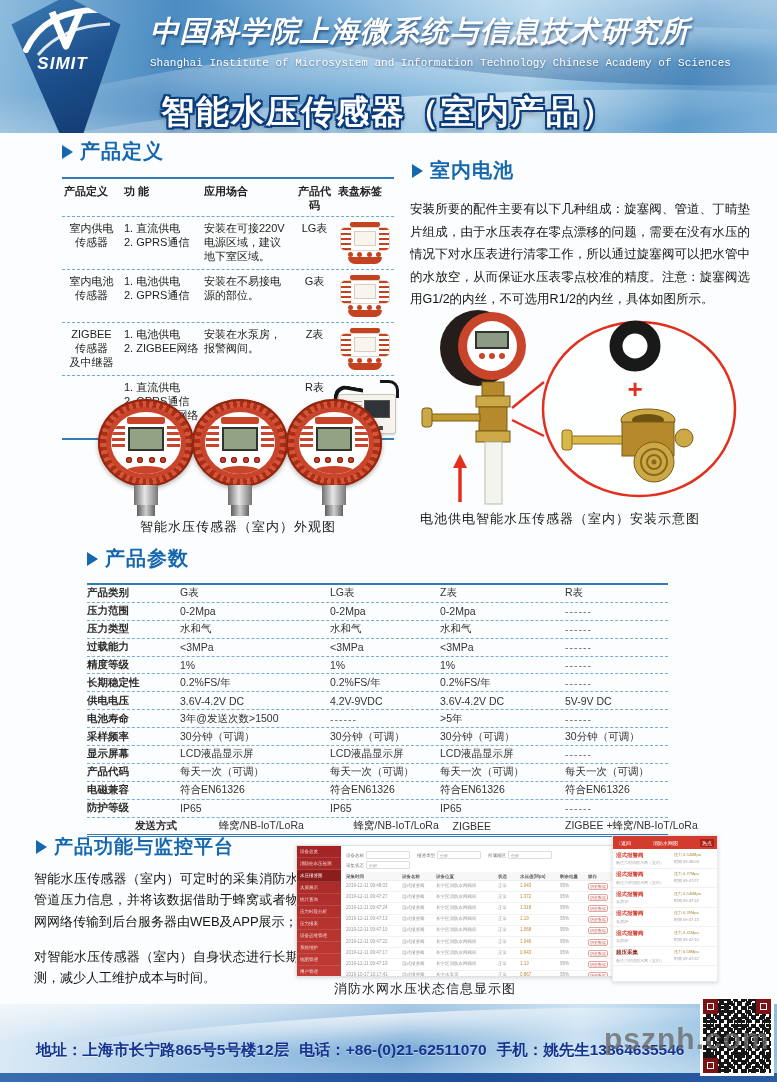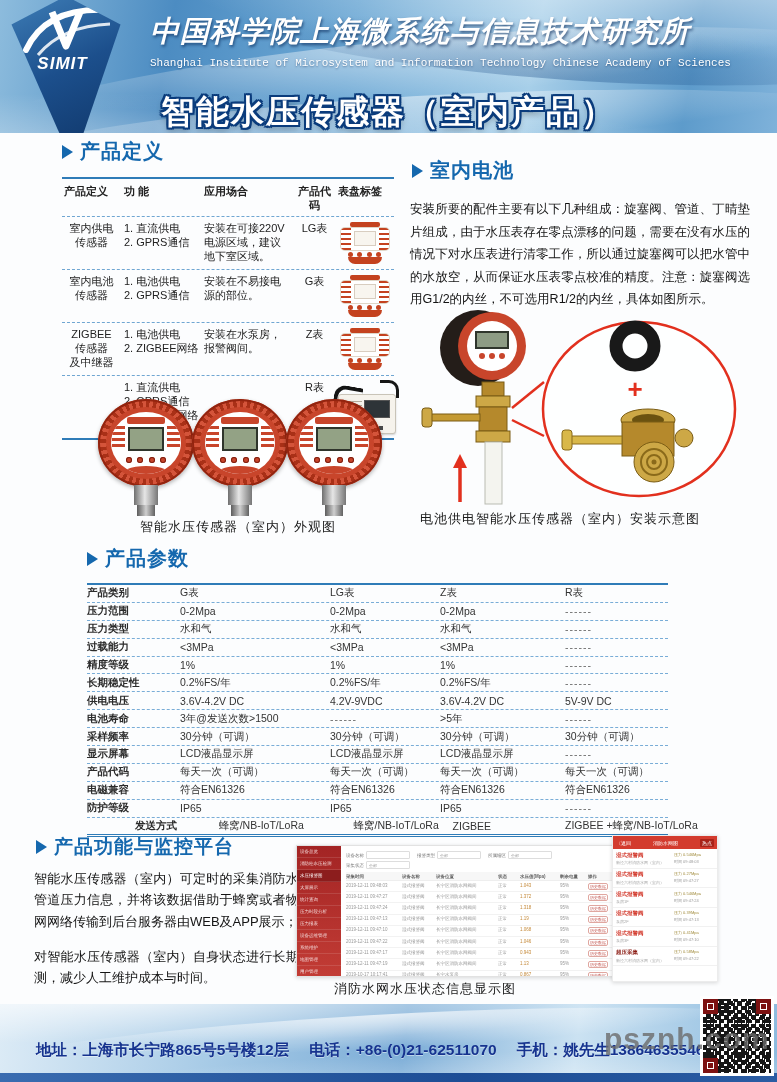--- a/index.html
+++ b/index.html
@@ -172,21 +172,21 @@
     background:
       radial-gradient(130% 110% at 12% -10%, rgba(255,255,255,.8), rgba(255,255,255,0) 55%),
       radial-gradient(120% 100% at 80% 120%, rgba(255,255,255,.5), rgba(255,255,255,0) 60%),
       linear-gradient(96deg,#dcebf6 0%,#a6cae6 28%,#7cadd7 52%,#cbe2f2 74%,#8cbade 100%);}
   .fw1{left:-80px;top:10px;width:950px;height:90px;transform:rotate(-3deg);
     background:radial-gradient(60% 55% at 50% 0%, rgba(255,255,255,.7), rgba(255,255,255,0) 70%);}
   .fw2{left:60px;top:40px;width:900px;height:80px;transform:rotate(2deg);
     background:radial-gradient(60% 55% at 50% 100%, rgba(44,95,160,.35), rgba(44,95,160,0) 70%);}
   .footer-strip{position:absolute;left:0;bottom:0;width:100%;height:9px;
     background:linear-gradient(90deg,#3a6cb0,#1d4d95 60%,#2a5ca3);}
-  .footer-text{position:absolute;left:36px;top:36px;display:flex;gap:20px;white-space:nowrap;
+  .footer-text{position:absolute;left:36px;top:36px;display:flex;gap:10px;white-space:nowrap;
     font-size:15.5px;font-weight:bold;color:#16338f;text-shadow:0 1px 0 rgba(255,255,255,.45);}
 
   .qr{position:absolute;left:700px;top:996px;width:74px;height:80px;background:#fff;
     padding:3px;box-sizing:border-box;z-index:40;}
   .qr-pat{position:absolute;inset:3px;background:
       repeating-conic-gradient(#161616 0% 25%, rgba(0,0,0,0) 0% 50%) 0 0/7px 7px,
       repeating-conic-gradient(#161616 0% 25%, rgba(0,0,0,0) 0% 50%) 3px 2px/9px 9px,#fff;}
   .finder{position:absolute;width:15px;height:15px;background:#fff;border:4px solid #7d1212;box-sizing:border-box;}
   .finder:after{content:'';position:absolute;inset:1px;background:#7d1212;}
   .f-tl{left:3px;top:3px;} .f-tr{right:3px;top:3px;} .f-bl{left:3px;bottom:3px;}

